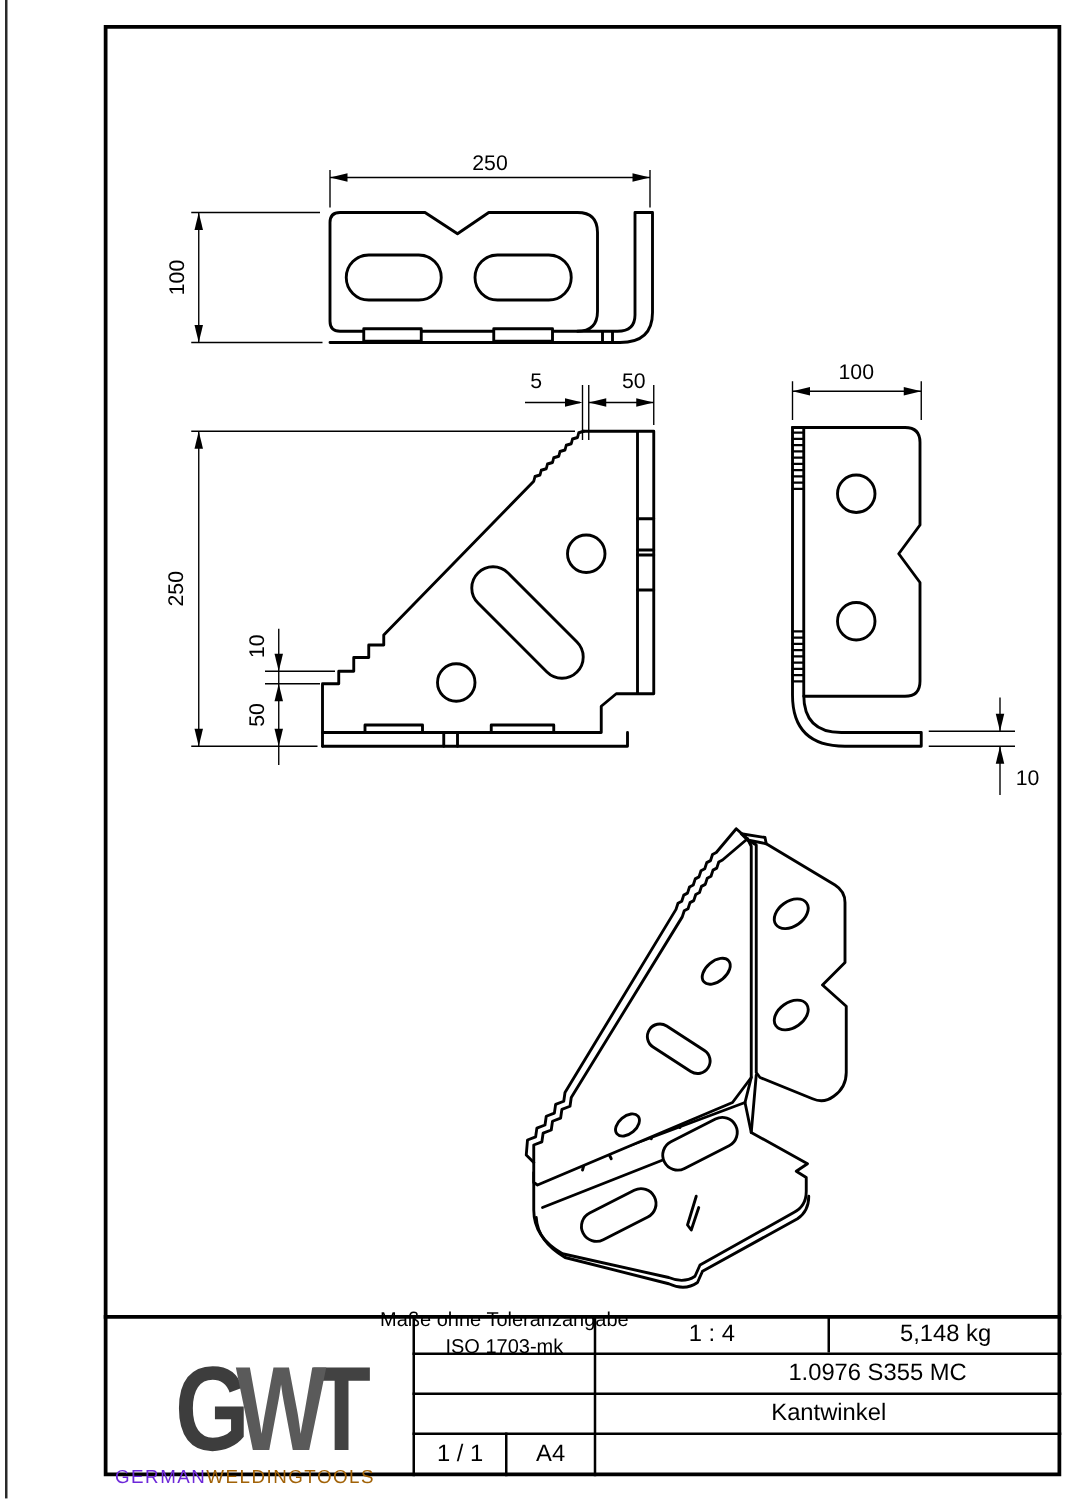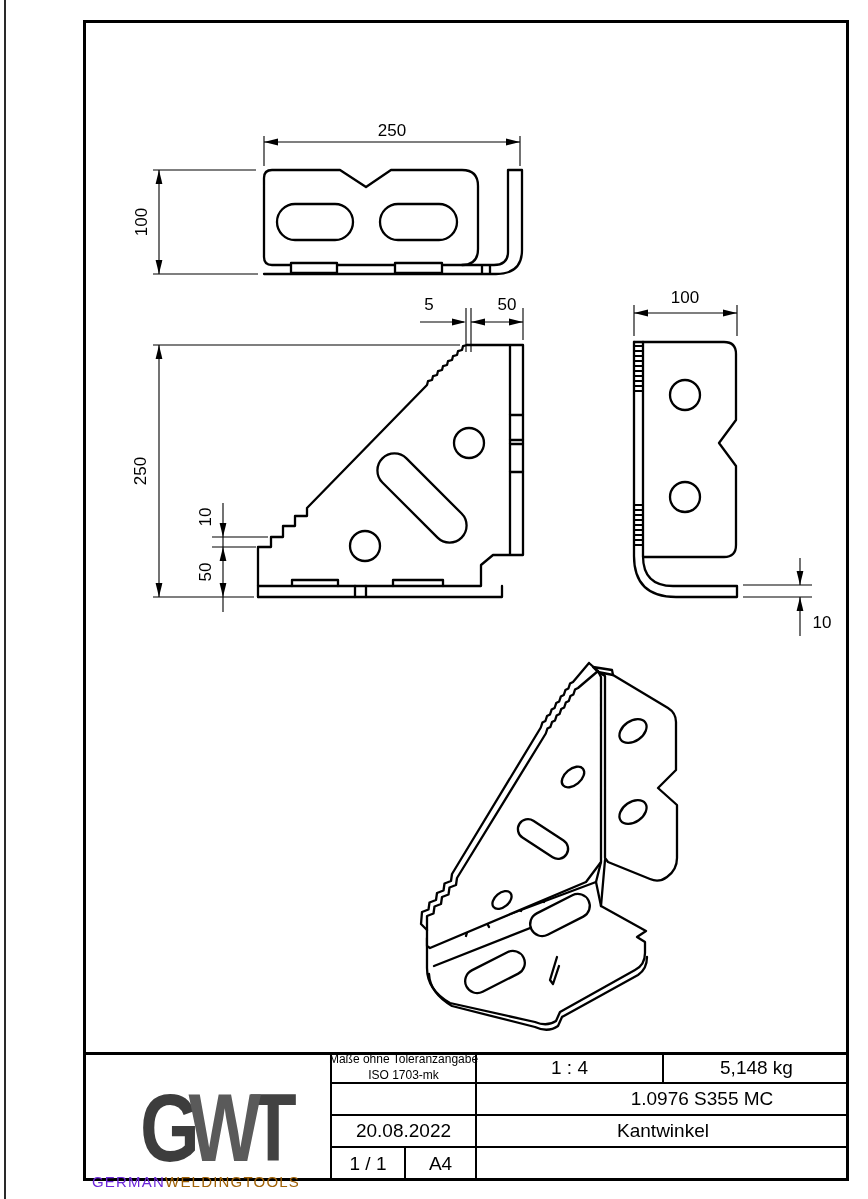--- a/index.html
+++ b/index.html
@@ -13,21 +13,21 @@
   .partf{fill:#fff;stroke:#000;stroke-width:2.3;stroke-linejoin:round;stroke-linecap:round;}
   .thin{fill:none;stroke:#000;stroke-width:1.8;stroke-linejoin:round;stroke-linecap:round;}
   .dim{fill:none;stroke:#000;stroke-width:1.1;}
   .arr{fill:#000;stroke:none;}
   .dt{font-family:"Liberation Sans",sans-serif;font-size:17px;fill:#000;}
   
   .tblock{position:absolute;left:83px;top:1052px;width:766px;height:129px;}
   .tl{position:absolute;background:#000;}
   .cell{position:absolute;display:flex;align-items:center;justify-content:center;
         font-size:19px;white-space:nowrap;}
-  .tol{flex-direction:column;font-size:12px;line-height:1.3;text-align:center;}
+  .tol{flex-direction:column;font-size:16px;line-height:1.3;text-align:center;}
   .logo-cell{flex-direction:column;justify-content:flex-end;align-items:flex-start;}
   .gwt{transform:scale(0.80,1);transform-origin:45px 50%;white-space:nowrap;
        font-weight:bold;font-size:96px;line-height:0.9;margin-left:45px;margin-bottom:2px;}
   .lg{color:#3d3d3d;}
   .lw{color:#5a5a5a;margin:0 -14px;position:relative;z-index:2;}
   .lt{color:#424242;position:relative;z-index:1;}
   .brand{font-size:15px;letter-spacing:1.2px;margin-left:6px;margin-bottom:6px;white-space:nowrap;}
   .b1{color:#6d28d9;font-weight:400;}
   .b2{color:#a16207;font-weight:400;}
 </style>
@@ -147,20 +147,19 @@
 
     <div class="cell tol" style="left:249px;top:2px;width:143px;height:28px;">
       <div>Maße ohne Toleranzangabe</div>
       <div>ISO 1703-mk</div>
     </div>
     <div class="cell" style="left:394px;top:2px;width:185px;height:28px;">1 : 4</div>
     <div class="cell" style="left:581px;top:2px;width:185px;height:28px;">5,148 kg</div>
 
     <div class="cell" style="left:394px;top:32px;width:372px;height:30px;padding-left:39px;">1.0976 S355 MC</div>
 
-    <div class="cell" style="left:249px;top:64px;width:143px;height:30px;">20.08.2022</div>
     <div class="cell" style="left:394px;top:64px;width:372px;height:30px;">Kantwinkel</div>
 
     <div class="cell" style="left:249px;top:96px;width:72px;height:31px;">1 / 1</div>
     <div class="cell" style="left:323px;top:96px;width:69px;height:31px;">A4</div>
   </div>
 
 </div>
 
 </body></html>

